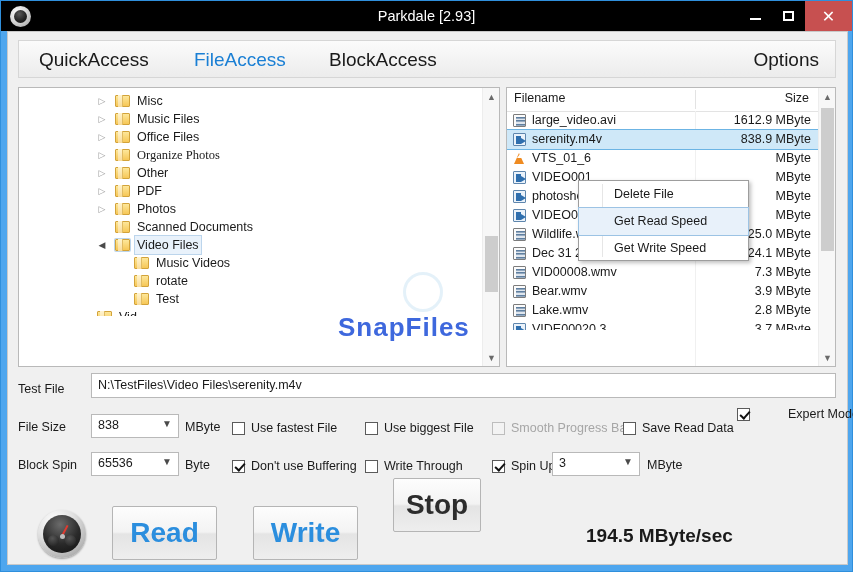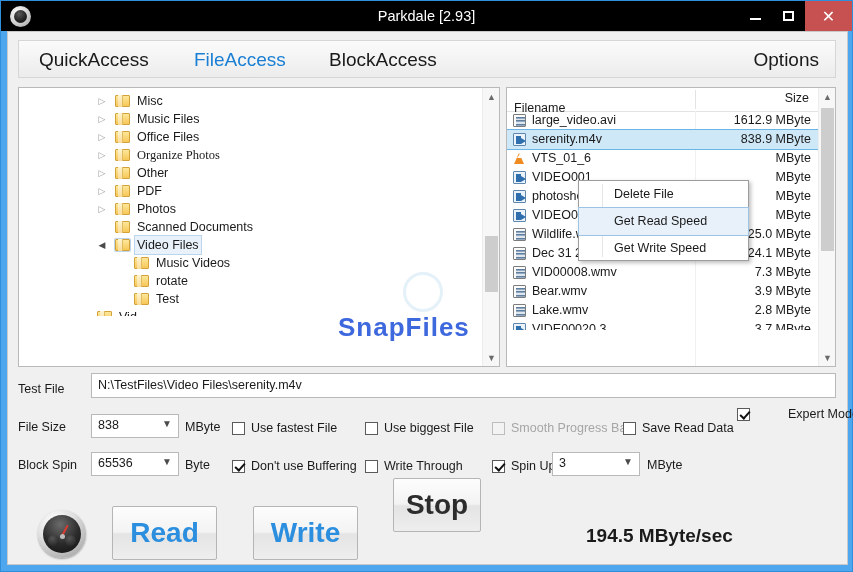--- a/index.html
+++ b/index.html
@@ -103,21 +103,21 @@
 
   
   .list-panel{
     position:absolute;left:498px;top:55px;width:330px;height:280px;
     background:#fff;border:1px solid #b9b9b9;box-sizing:border-box;overflow:hidden;
   }
   .list-head{
     position:absolute;left:0;top:0;right:0;height:23px;
     background:#fff;border-bottom:1px solid #e3e3e3;
   }
-  .list-head .h1{position:absolute;left:7px;top:13px;font-size:12.5px;color:#1a1a1a;}
+  .list-head .h1{position:absolute;left:7px;top:3px;font-size:12.5px;color:#1a1a1a;}
   .list-head .h2{position:absolute;right:26px;top:3px;font-size:12.5px;color:#1a1a1a;}
   .head-div{position:absolute;left:188px;top:2px;width:1px;height:19px;background:#e3e3e3;}
   .list-body{position:absolute;left:0;top:23px;right:17px;bottom:0;overflow:hidden;}
   .lrow{position:relative;height:19px;line-height:19px;white-space:nowrap;}
   .lrow .licon{position:absolute;left:6px;top:3px;width:13px;height:13px;}
   .lrow .lname{position:absolute;left:25px;font-size:12.5px;color:#1a1a1a;}
   .lrow .lsize{position:absolute;right:7px;font-size:12.5px;color:#1a1a1a;}
   .lrow.selected{background:#cfe8f8;outline:1px solid #6cb4e4;}
   .vdiv{position:absolute;left:188px;top:0;bottom:0;width:1px;background:#f0f0f0;}
 

